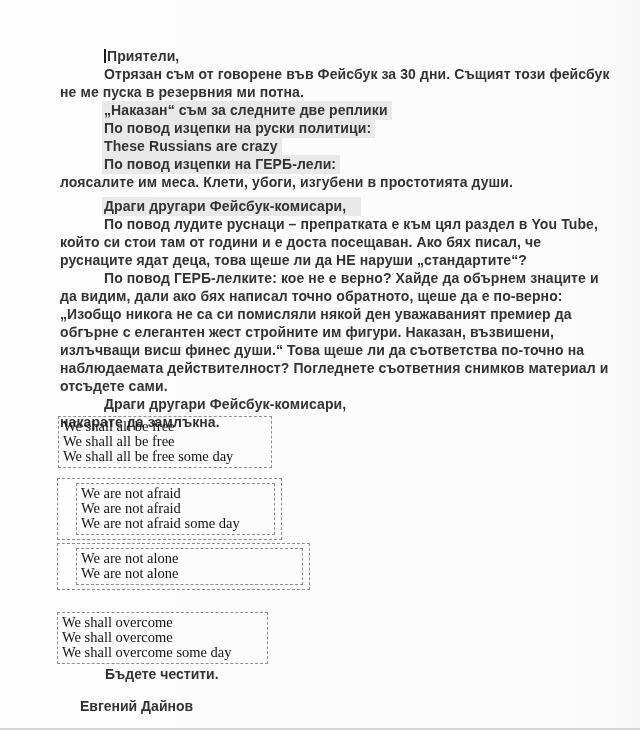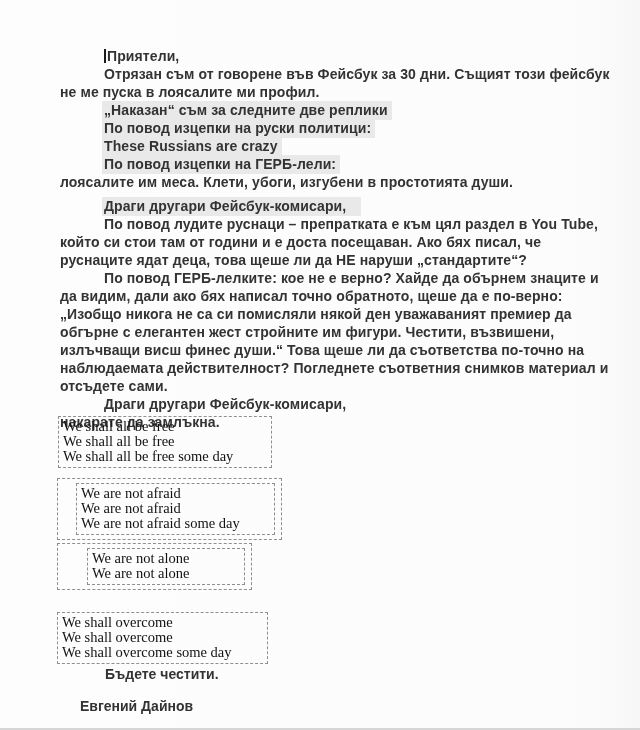--- a/index.html
+++ b/index.html
@@ -54,53 +54,53 @@
     color:var(--lyrics);
     line-height:15px;
   }
   .lyrics-box .box-lines{padding:2px 4px 3px 4px;}
   .lyrics-inner{
     border:1px dashed var(--border);
     margin:4px 6px 4px 18px;
   }
   .box-1{left:58px;top:416px;width:214px;}
   .box-2{left:57px;top:478px;width:225px;}
-  .box-3{left:57px;top:543px;width:195px;padding-left:11px;}
+  .box-3{left:57px;top:543px;width:253px;}
   .box-4{left:57px;top:612px;width:211px;}
   .closing{
     position:absolute;left:105px;top:666px;
     font-size:14px;font-weight:600;color:var(--text);
   }
   .signature{
     position:absolute;left:80px;top:698px;
     font-size:14px;font-weight:600;color:var(--text);
   }
 </style>
 </head>
 <body>
 
 <div class="page">
 
   <div class="textflow">
       <div class="line indent"><span class="caret"></span><span>Приятели,</span></div>
       <div class="line indent"><span>Отрязан съм от говорене във Фейсбук за 30 дни. Същият този фейсбук</span></div>
-      <div class="line"><span>не ме пуска в лоясалите ми профил.</span></div>
+      <div class="line"><span>не ме пуска в резервния ми потна.</span></div>
       <div class="line indent"><span class="hl" style="padding-right: 4px;">„Наказан“ съм за следните две реплики</span></div>
       <div class="line indent"><span class="hl" style="padding-right: 4px;">По повод изцепки на руски политици:</span></div>
       <div class="line indent"><span class="hl" style="padding-right: 4px;">These Russians are crazy</span></div>
       <div class="line indent"><span class="hl" style="padding-right: 4px;">По повод изцепки на ГЕРБ-лели:</span></div>
       <div class="line"><span>лоясалите им меса. Клети, убоги, изгубени в простотията души.</span></div>
       <div class="line indent" style="margin-top: 6px;"><span class="hl" style="padding-right: 15px;">Драги другари Фейсбук-комисари,</span></div>
       <div class="line indent"><span>По повод лудите руснаци – препратката е към цял раздел в You Tube,</span></div>
       <div class="line"><span>който си стои там от години и е доста посещаван. Ако бях писал, че</span></div>
       <div class="line"><span>руснаците ядат деца, това щеше ли да НЕ наруши „стандартите“?</span></div>
       <div class="line indent"><span>По повод ГЕРБ-лелките: кое не е верно? Хайде да обърнем знаците и</span></div>
       <div class="line"><span>да видим, дали ако бях написал точно обратното, щеше да е по-верно:</span></div>
       <div class="line"><span>„Изобщо никога не са си помисляли някой ден уважаваният премиер да</span></div>
-      <div class="line"><span>обгърне с елегантен жест стройните им фигури. Честити, възвишени,</span></div>
+      <div class="line"><span>обгърне с елегантен жест стройните им фигури. Наказан, възвишени,</span></div>
       <div class="line"><span>излъчващи висш финес души.“ Това щеше ли да съответства по-точно на</span></div>
       <div class="line"><span>наблюдаемата действителност? Погледнете съответния снимков материал и</span></div>
       <div class="line"><span>отсъдете сами.</span></div>
       <div class="line indent"><span>Драги другари Фейсбук-комисари,</span></div>
       <div class="line"><span>накарате да замлъкна.</span></div>
     </div>
 
   <div class="lyrics-box box-1">
       <div class="box-lines">
         <div>We shall all be free</div>

